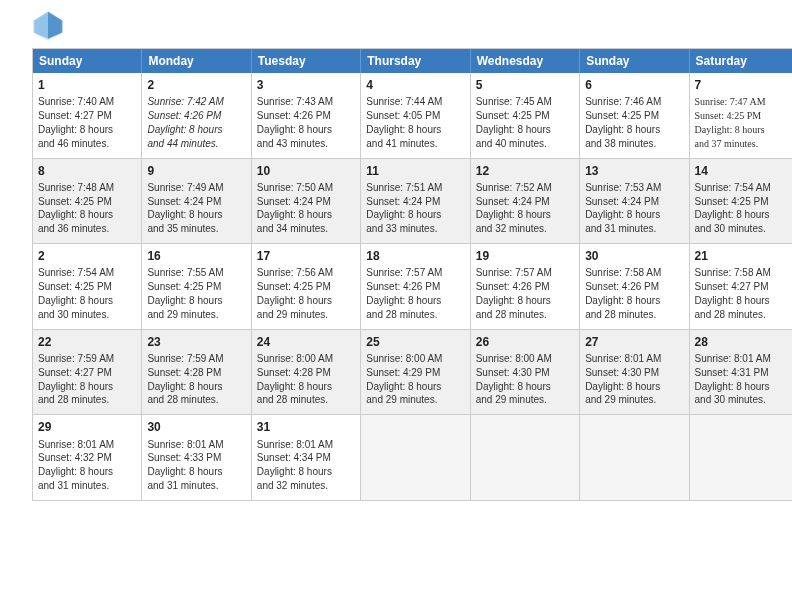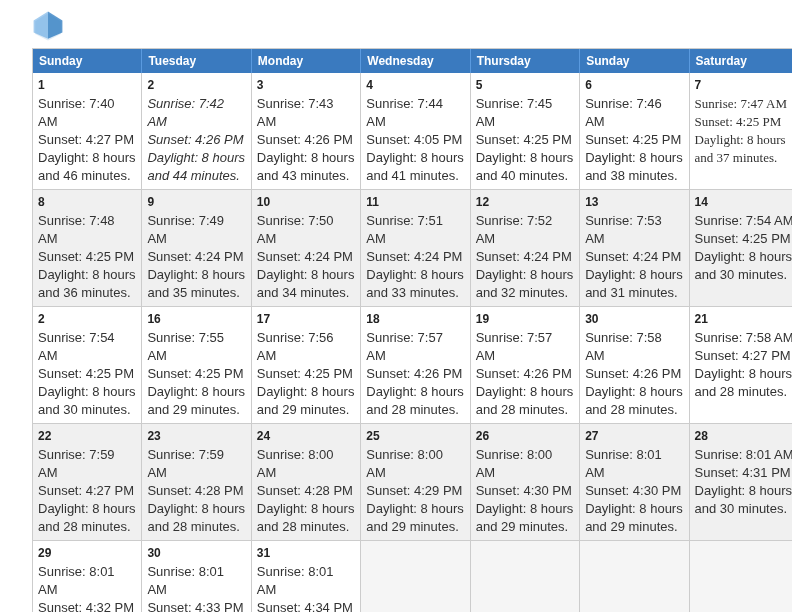--- a/index.html
+++ b/index.html
@@ -101,21 +101,21 @@
     .cal-cell.shaded { background: #f0f0f0; }
     .day-num {
       font-size: 12px;
       font-weight: bold;
       color: #222;
       display: block;
       margin-bottom: 2px;
     }
     .day-info {
       color: #333;
-      font-size: 13px;
+      font-size: 10px;
       line-height: 1.38;
     }
   </style>
 </head>
 <body>
 
 <div class="container">
   <div class="header">
     <div class="logo">
       <svg class="logo-icon" viewBox="0 0 40 40" xmlns="http://www.w3.org/2000/svg">
@@ -130,24 +130,24 @@
     </div>
     <div class="title-block">
       <div class="month-title"></div>
       <div class="subtitle"></div>
     </div>
   </div>
 
   <div class="calendar">
     <div class="cal-header">
     <div class="cal-header-cell">Sunday</div>
+        <div class="cal-header-cell">Monday</div>
         <div class="cal-header-cell">Tuesday</div>
-        <div class="cal-header-cell">Monday</div>
+        <div class="cal-header-cell">Thursday</div>
         <div class="cal-header-cell">Wednesday</div>
-        <div class="cal-header-cell">Thursday</div>
         <div class="cal-header-cell">Sunday</div>
         <div class="cal-header-cell">Saturday</div>
       </div>
     <div class="cal-body">
     <div class="cal-row">
           <div class="cal-cell">
             <span class="day-num">1</span>
             <div class="day-info" style="white-space: pre-line;">Sunrise: 7:40 AM
 Sunset: 4:27 PM
 Daylight: 8 hours

